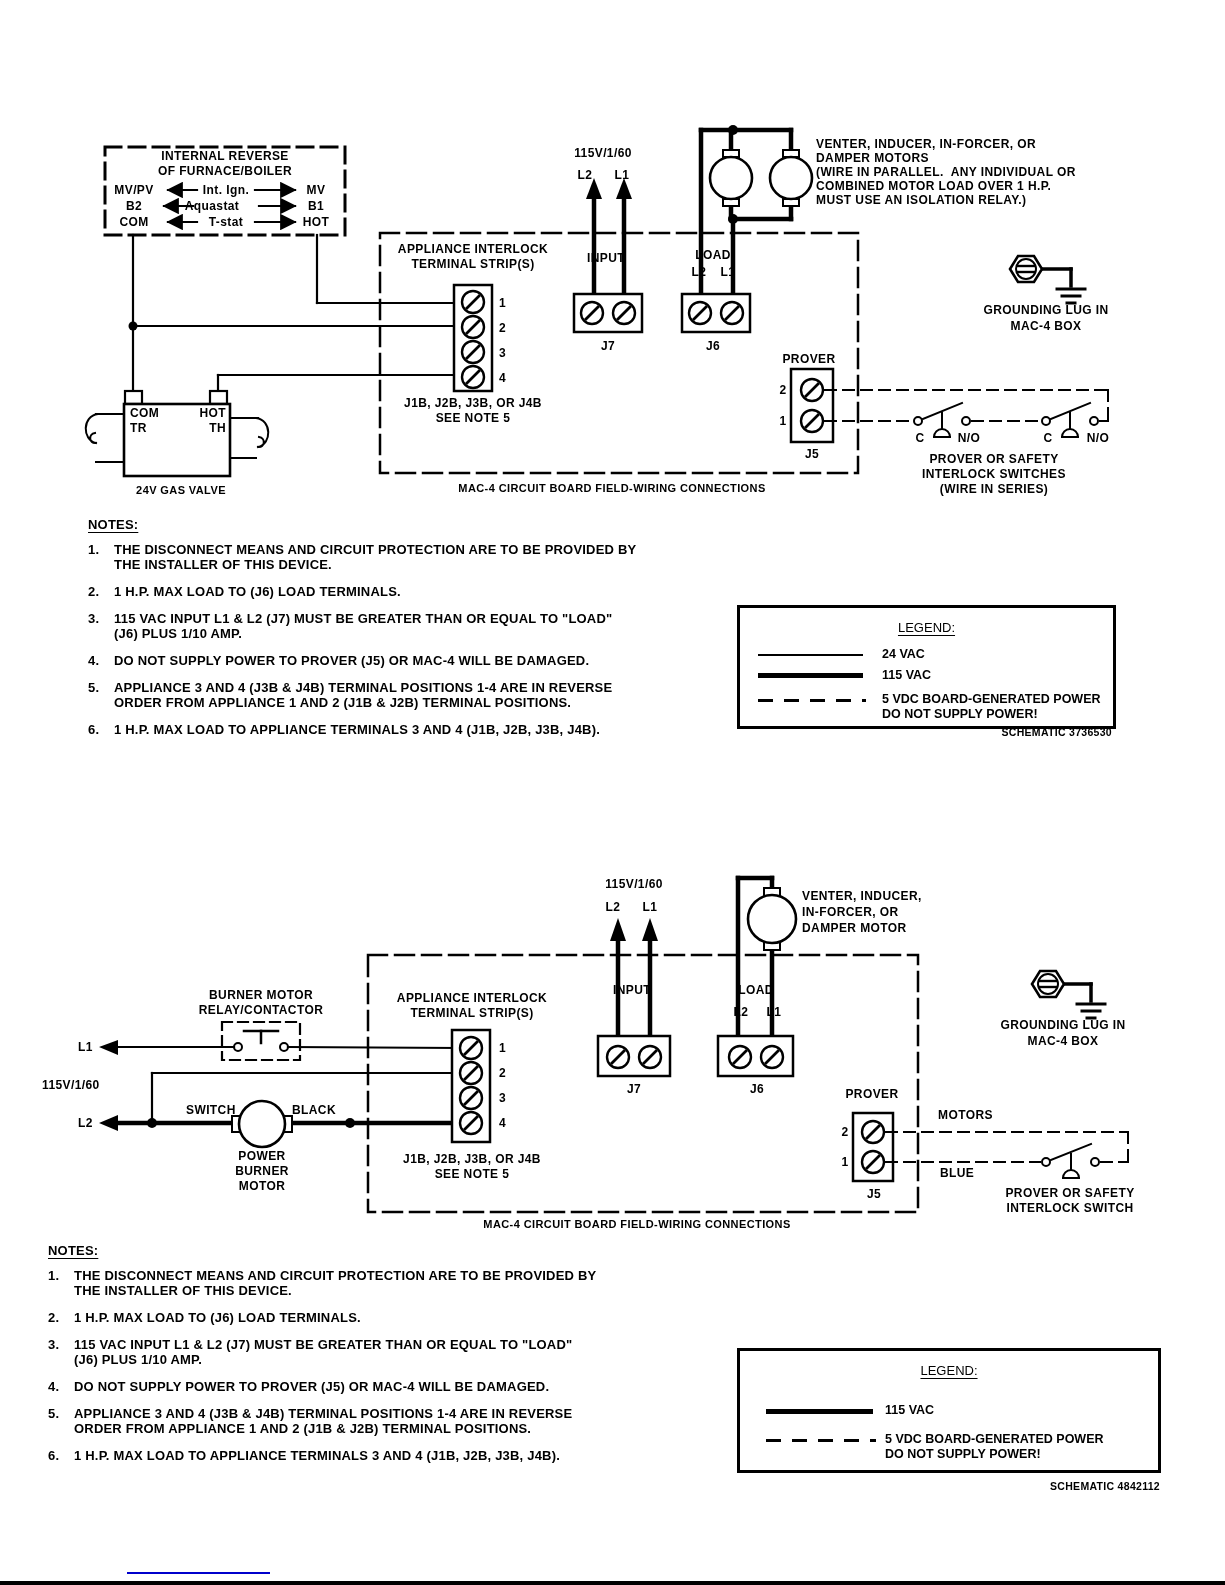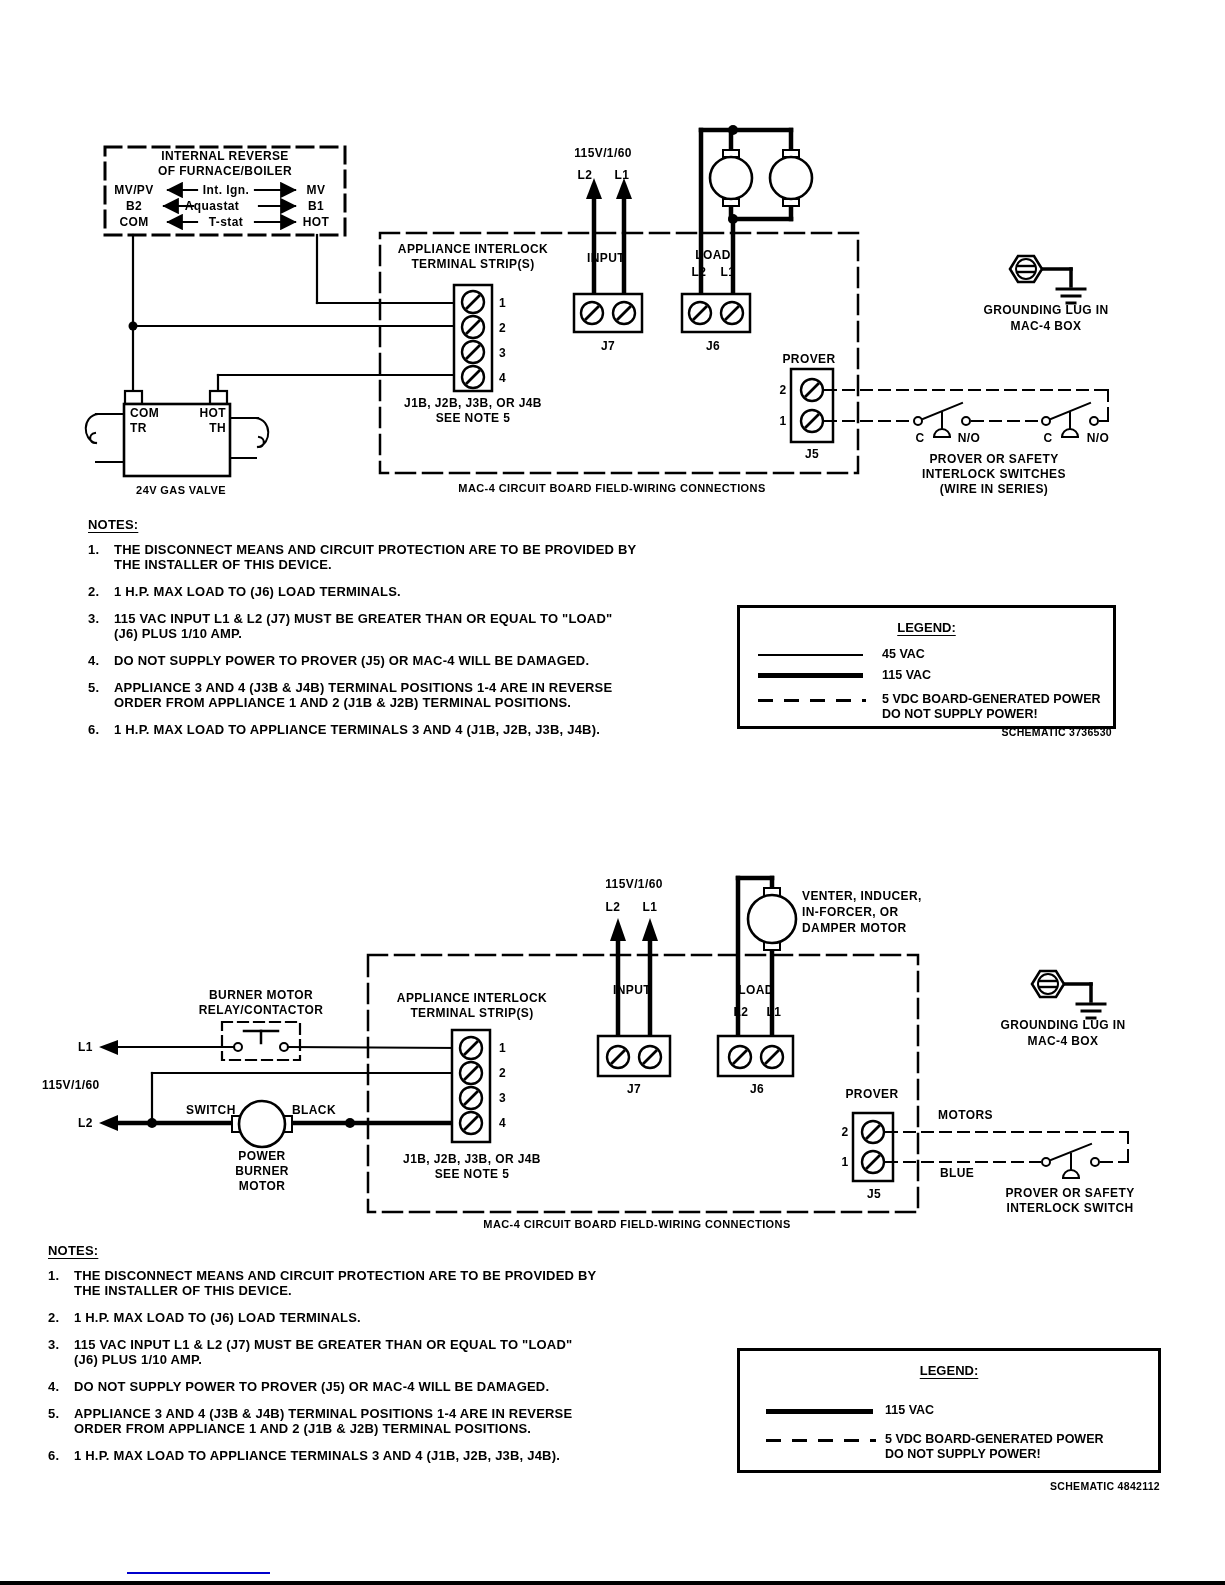--- a/index.html
+++ b/index.html
@@ -15,21 +15,21 @@
   .lh16{line-height:16px;}
   .cap{font-size:11px;}
   .notes{position:absolute;font-weight:bold;font-size:13px;letter-spacing:.2px;}
   .nt{display:inline-block;text-decoration:underline;text-underline-offset:3px;
       margin-bottom:10px;font-size:13px;}
   .note-item{display:flex;margin-bottom:12px;}
   .note-num{width:26px;flex:none;line-height:15px;}
   .note-text{white-space:pre;line-height:15px;}
   .legend{position:absolute;border:3px solid #000;background:#fff;}
   .leg-title{position:absolute;left:50%;transform:translateX(-50%);top:12px;
-      font-weight:bold;font-size:13px;text-decoration:underline;text-underline-offset:3px;text-align:center;}
+      font-weight:normal;font-size:13px;text-decoration:underline;text-underline-offset:3px;text-align:center;}
   .leg-text{position:absolute;font-weight:bold;font-size:12.5px;white-space:pre;line-height:15px;}
   .sw{position:absolute;background:#000;}
   .sw-dash{position:absolute;height:2.5px;
       background:repeating-linear-gradient(90deg,#000 0,#000 15px,transparent 15px,transparent 26px);}
   .schem-id{position:absolute;font-weight:bold;font-size:10.5px;letter-spacing:.3px;}
   .blue-rule{position:absolute;background:#0000cc;}
   .page-edge{position:absolute;background:#000;}
 </style>
 </head>
 <body>
@@ -289,20 +289,25 @@
 <div class="lbl ctr" style="left:603px;top:146px;">115V/1/60</div>
 <div class="lbl ctr" style="left:585px;top:168px;">L2</div>
 <div class="lbl ctr" style="left:622px;top:168px;">L1</div>
 <div class="lbl ctr" style="left:606px;top:251px;">INPUT</div>
 <div class="lbl ctr" style="left:608px;top:339px;">J7</div>
 <div class="lbl ctr" style="left:713px;top:248px;">LOAD</div>
 <div class="lbl ctr" style="left:699px;top:265px;">L2</div>
 <div class="lbl ctr" style="left:728px;top:265px;">L1</div>
 <div class="lbl ctr" style="left:713px;top:339px;">J6</div>
 
+<div class="lbl lh14" style="left:816px;top:137px;">VENTER, INDUCER, IN-FORCER, OR
+DAMPER MOTORS
+(WIRE IN PARALLEL.  ANY INDIVIDUAL OR
+COMBINED MOTOR LOAD OVER 1 H.P.
+MUST USE AN ISOLATION RELAY.)</div>
 <div class="lbl ctr lh16" style="left:1046px;top:302px;">GROUNDING LUG IN
 MAC-4 BOX</div>
 
 <div class="lbl ctr" style="left:809px;top:352px;">PROVER</div>
 <div class="lbl ctr" style="left:783px;top:383px;">2</div>
 <div class="lbl ctr" style="left:783px;top:414px;">1</div>
 <div class="lbl ctr" style="left:812px;top:447px;">J5</div>
 <div class="lbl ctr" style="left:920px;top:431px;">C</div>
 <div class="lbl ctr" style="left:969px;top:431px;">N/O</div>
 <div class="lbl ctr" style="left:1048px;top:431px;">C</div>
@@ -345,21 +350,21 @@
   </div>
   <div class="note-item">
     <div class="note-num">6.</div>
     <div class="note-text">1 H.P. MAX LOAD TO APPLIANCE TERMINALS 3 AND 4 (J1B, J2B, J3B, J4B).</div>
   </div>
 </div>
 
 <div class="legend" style="left:737px;top:605px;width:373px;height:118px;">
   <div class="leg-title">LEGEND:</div>
   <div class="sw" style="left:18px;top:46px;width:105px;height:2px;"></div>
-  <div class="leg-text" style="left:142px;top:39px;">45 VAC</div>
+  <div class="leg-text" style="left:142px;top:39px;">24 VAC</div>
   <div class="sw" style="left:18px;top:65px;width:105px;height:5px;"></div>
   <div class="leg-text" style="left:142px;top:60px;">115 VAC</div>
   <div class="sw-dash" style="left:18px;top:91px;width:108px;"></div>
   <div class="leg-text" style="left:142px;top:84px;">5 VDC BOARD-GENERATED POWER
 DO NOT SUPPLY POWER!</div>
 </div>
 <div class="schem-id" style="right:113px;top:726px;">SCHEMATIC 3736530</div>
 
 <div class="lbl ctr" style="left:634px;top:877px;">115V/1/60</div>
 <div class="lbl ctr" style="left:613px;top:900px;">L2</div>

